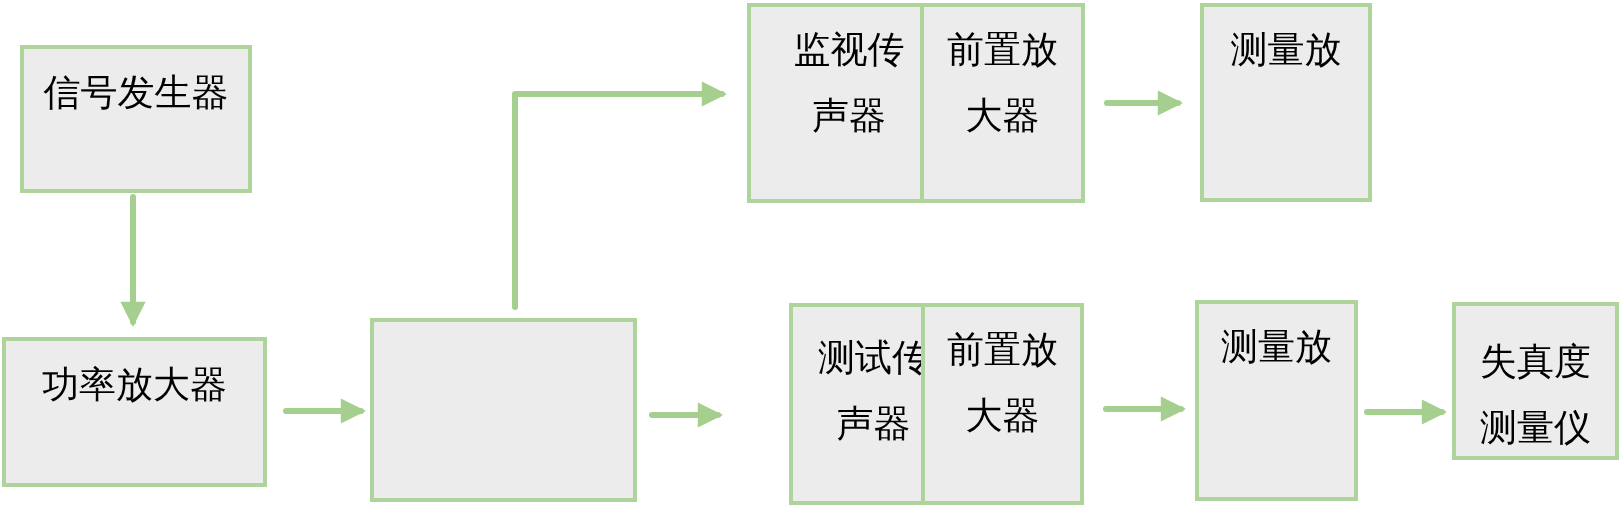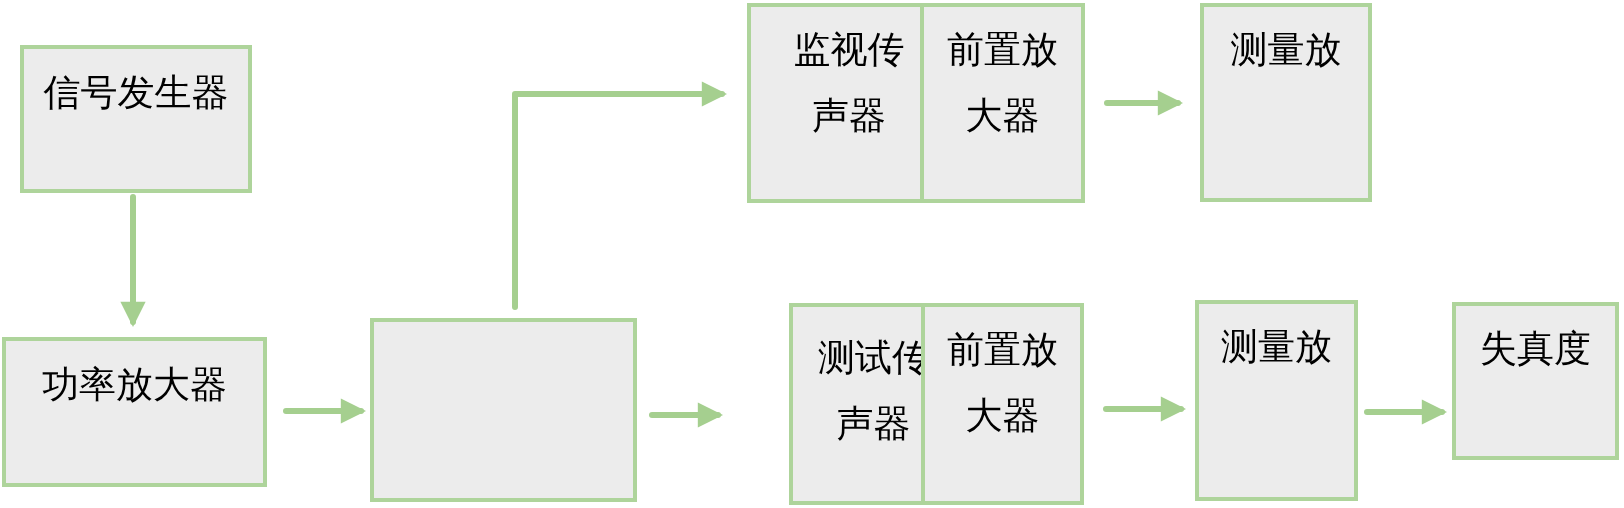--- a/index.html
+++ b/index.html
@@ -48,21 +48,21 @@
   
   .n-awa        { left: 370px;  top: 318px; width: 267px; height: 184px; padding-top: 6px; }
   .n-awa .line  { line-height: 71px; }
   
   .n-monitor    { left: 747px;  top: 3px;   width: 204px; height: 200px; padding-top: 10px; }
   .n-preamp-top { left: 920px;  top: 3px;   width: 165px; height: 200px; padding-top: 10px; }
   .n-measa      { left: 1200px; top: 3px;   width: 172px; height: 199px; padding-top: 10px; }
   .n-test       { left: 748px;  top: 303px; width: 169px; height: 202px; padding-top: 18px; margin-left: 41px; }
   .n-preamp-bot { left: 921px;  top: 303px; width: 163px; height: 202px; padding-top: 10px; }
   .n-measb      { left: 1195px; top: 300px; width: 163px; height: 201px; padding-top: 10px; }
-  .n-distortion { left: 1452px; top: 302px; width: 167px; height: 158px; padding-top: 10px; }
+  .n-distortion { left: 1452px; top: 302px; width: 167px; height: 158px; padding-top: 23px; }
 </style>
 </head>
 <body>
 
 <div class="canvas">
 
   <svg class="connector-layer" width="1624" height="508" viewBox="0 0 1624 508" xmlns="http://www.w3.org/2000/svg">
     <defs>
       <marker id="arrowhead" viewBox="0 0 10 10" refX="8" refY="5" markerWidth="5" markerHeight="4.2" orient="auto">
         <path d="M0,0 L10,5 L0,10 Z" fill="#a5cf8f"></path>
@@ -111,15 +111,16 @@
     <span class="line">前置放</span>
     <span class="line">大器</span>
   </div>
 
   <div class="node n-measb">
     <span class="line">测量放</span>
   </div>
 
   <div class="node n-distortion">
     <span class="line">失真度</span>
+    <span class="line">测量仪</span>
   </div>
 
 </div>
 
 </body></html>

